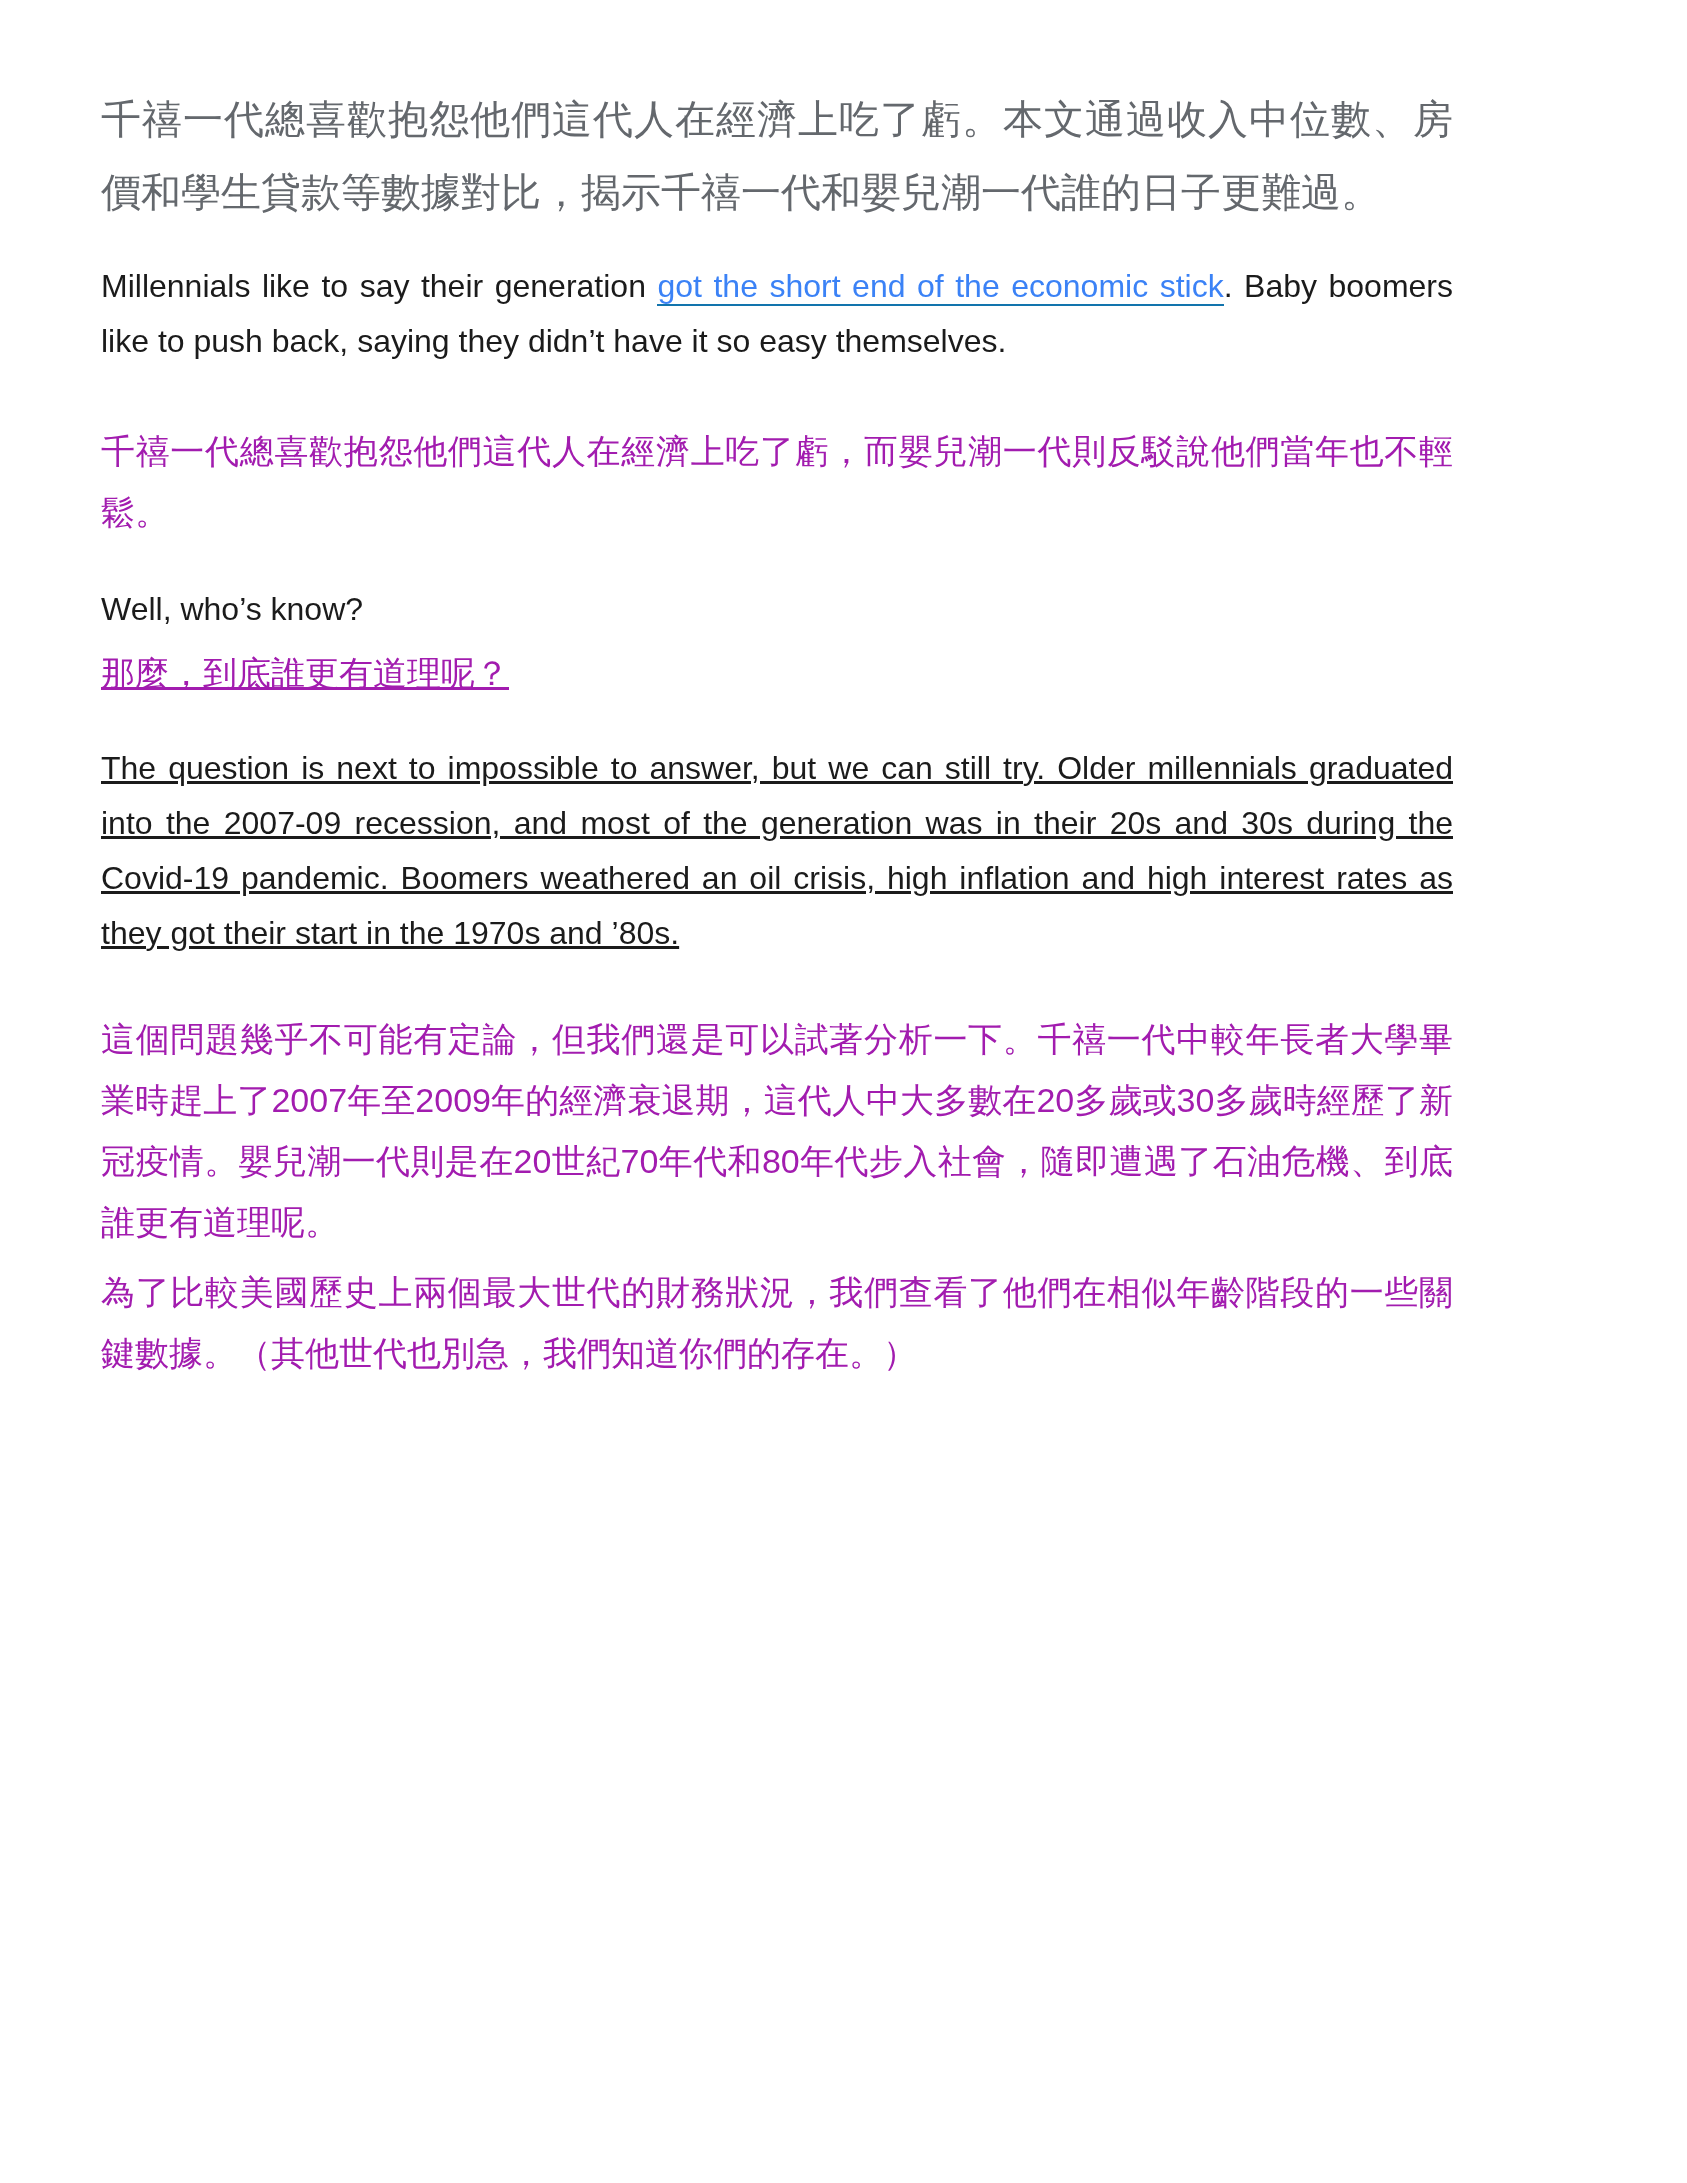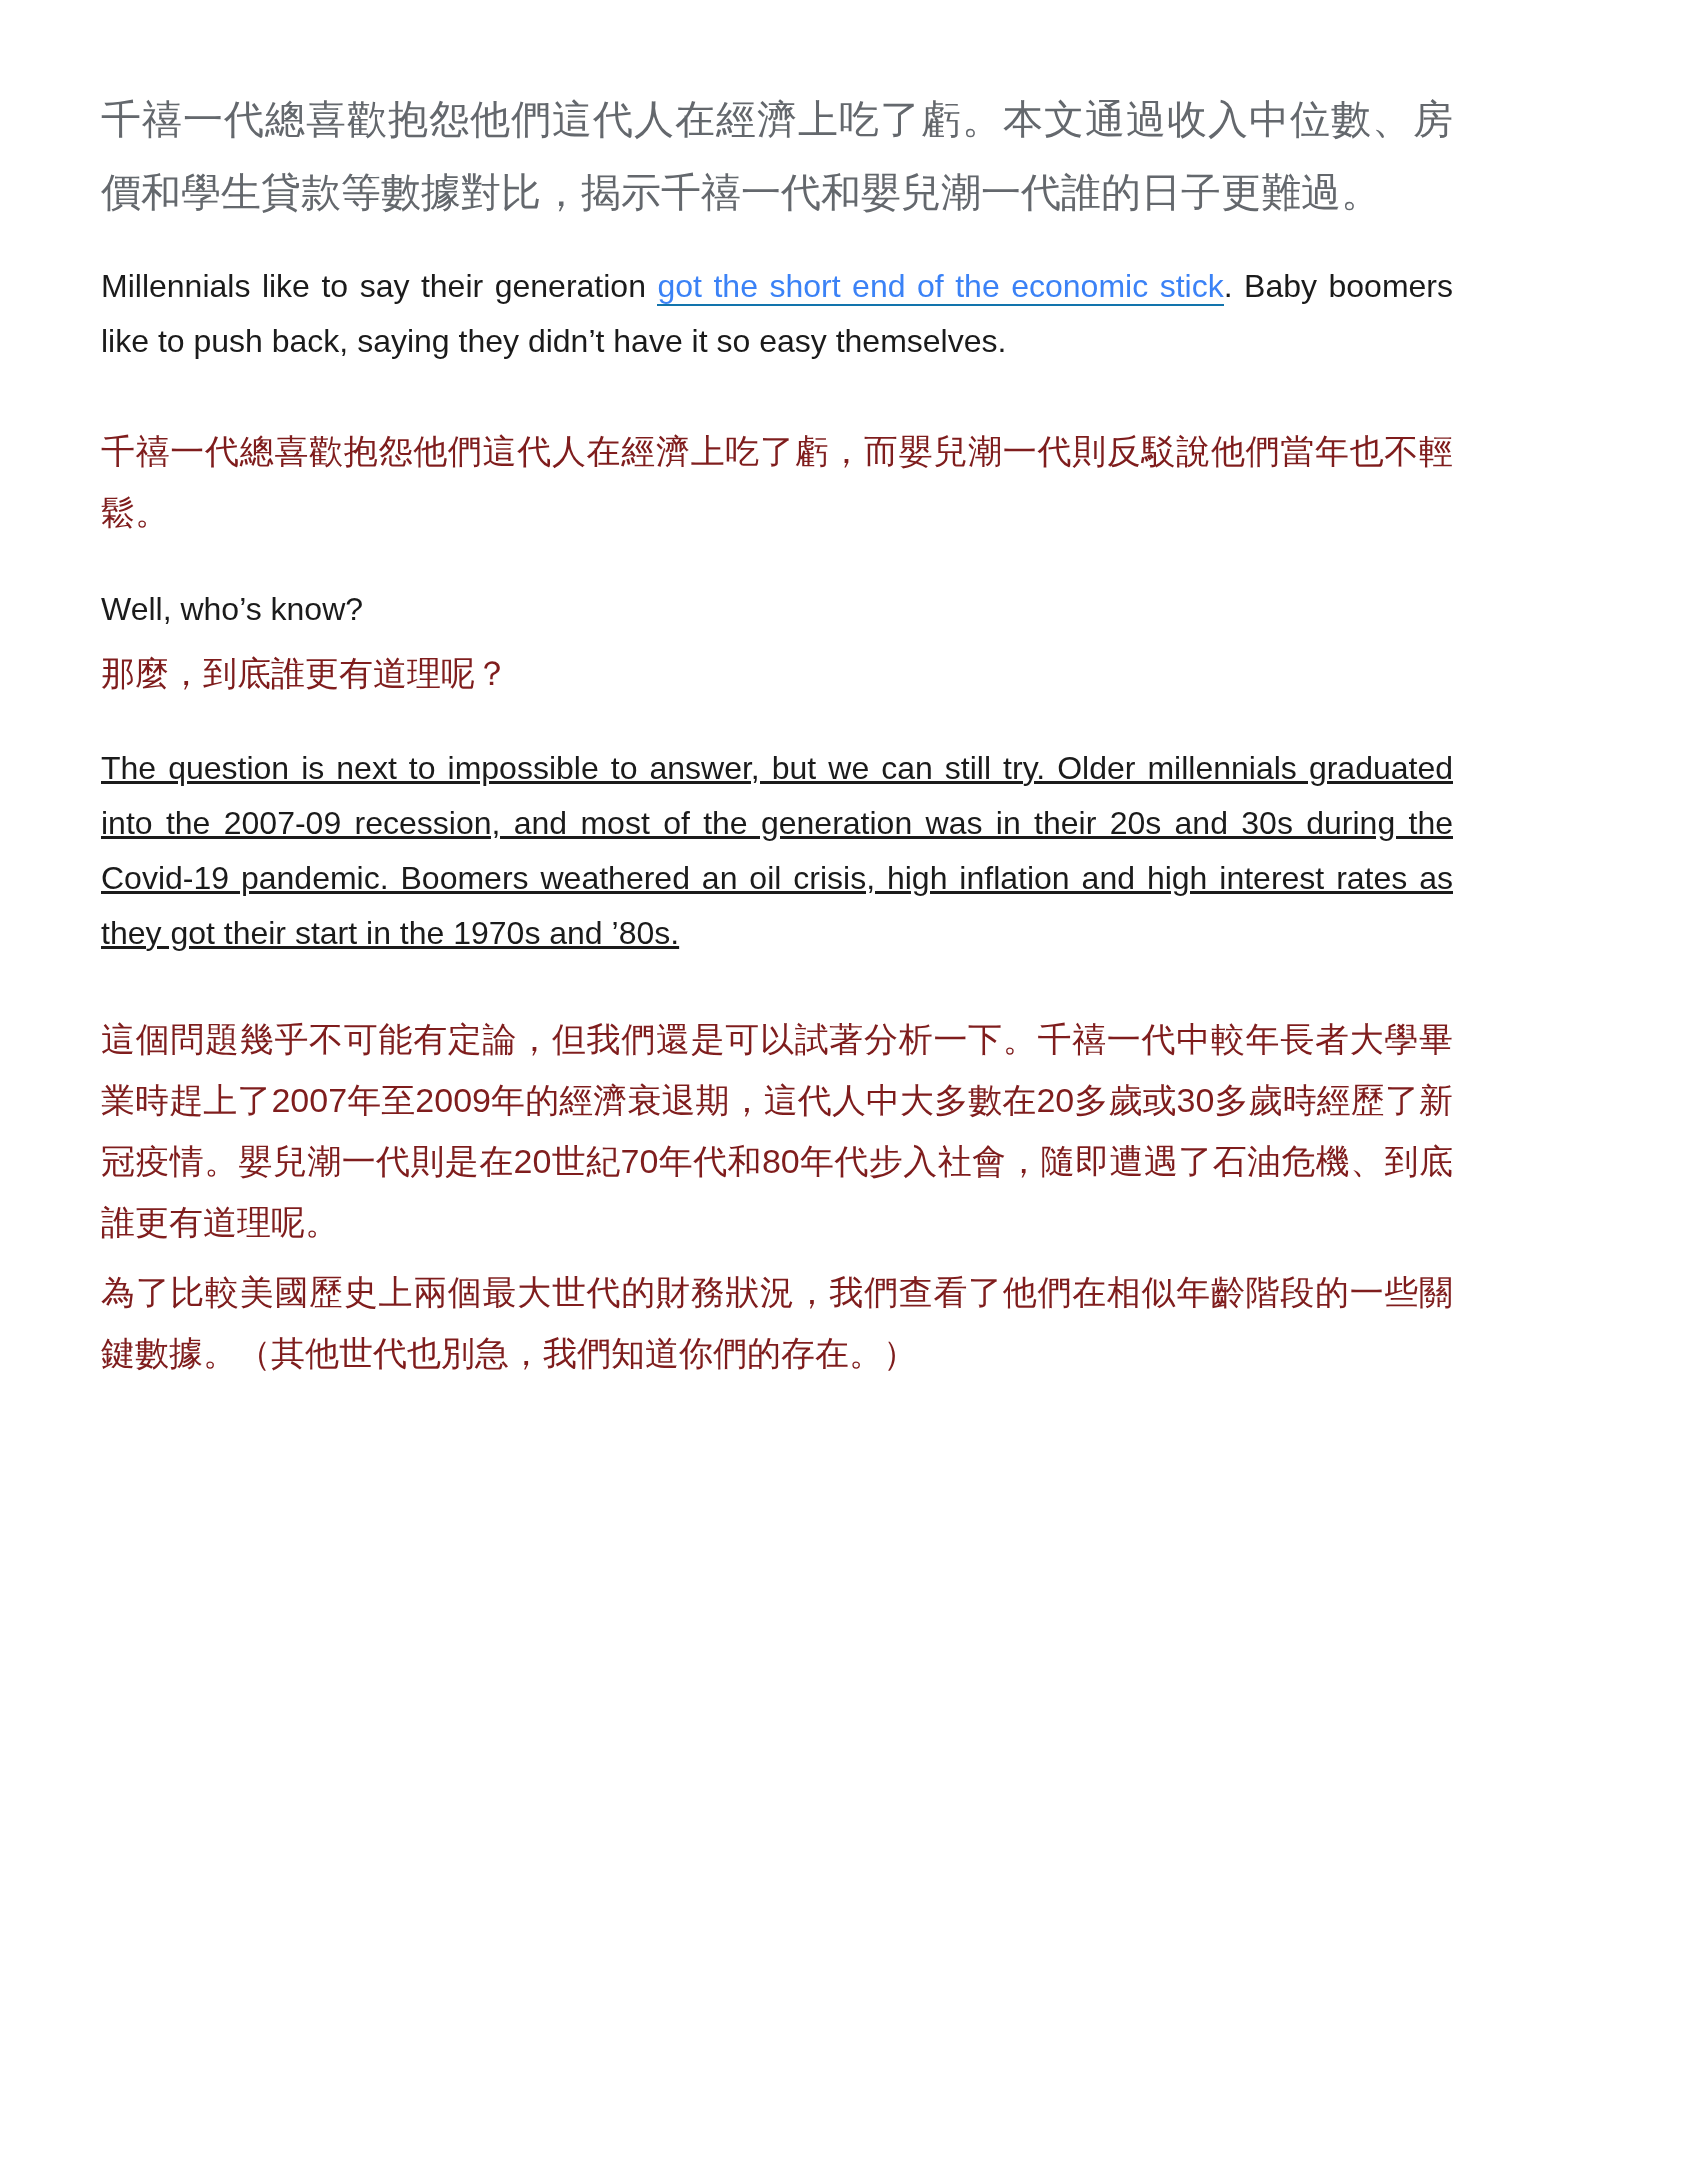--- a/index.html
+++ b/index.html
@@ -26,34 +26,34 @@
   }
   .en {
     font-size: 32px;
     line-height: 55px;
     color: #1b1b1b;
     text-align: justify;
   }
   .zh {
     font-size: 34px;
     line-height: 61px;
-    color: #7f1d1d;
+    color: #a21caf;
     text-align: justify;
   }
   .link {
     color: #3b82f6;
     text-decoration: none;
     border-bottom: 2.8px solid #1274ad;
     cursor: pointer;
   }
   .mb44 { margin-bottom: 30px; }
   .mb75 { margin-bottom: 52px; }
   .mb57 { margin-bottom: 39px; }
   .mb8  { margin-bottom: 5.5px; }
-  .mb54 { margin-bottom: 37px; }
+  .mb54 { margin-bottom: 37px; text-decoration: underline; }
   .mb70 { margin-bottom: 48px; text-decoration: underline; }
   .mb13 { margin-bottom: 9px; }
   .mb78 { margin-bottom: 54px; }
 </style>
 </head>
 <body>
 
 <div class="page">
 
   <p class="lede mb44">千禧一代總喜歡抱怨他們這代人在經濟上吃了虧。本文通過收入中位數、房價和學生貸款等數據對比，揭示千禧一代和嬰兒潮一代誰的日子更難過。</p>

